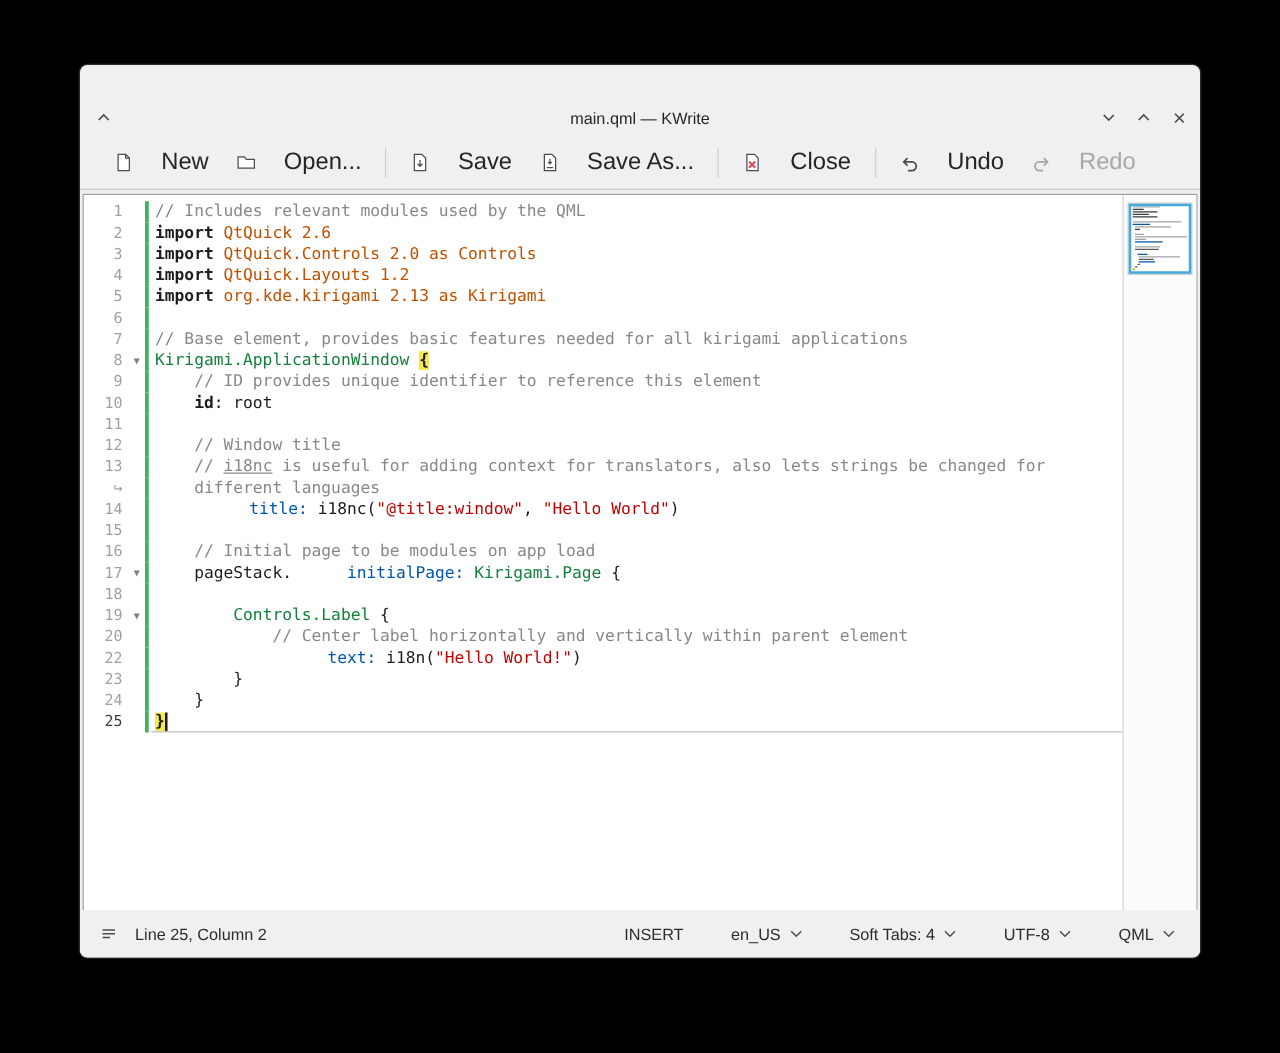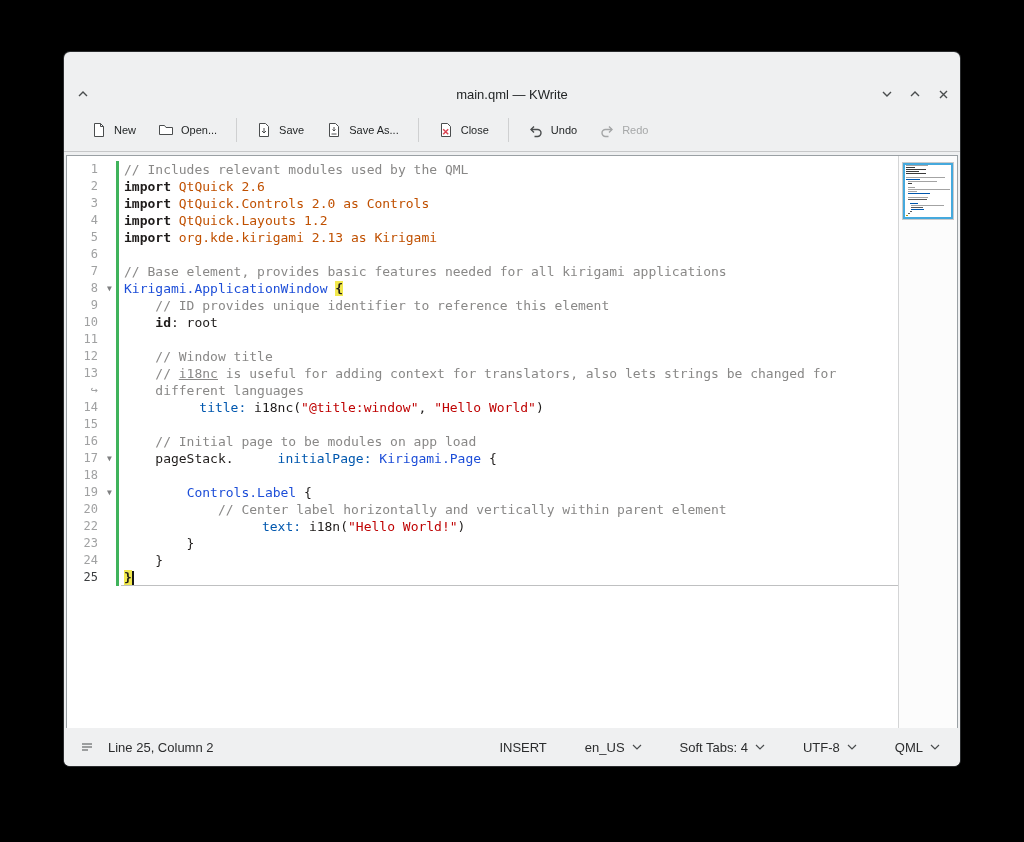--- a/index.html
+++ b/index.html
@@ -10,42 +10,42 @@
   .titlebar{height:30px;position:relative;display:flex;align-items:center;background:#eff0f1;margin-top:27px;}
   .titlebar .title{position:absolute;left:0;right:0;text-align:center;font-size:13px;color:#232627;}
   .tb-left{position:absolute;left:12px;top:8px;}
   .tb-right{position:absolute;right:10px;top:8px;display:flex;gap:14px;align-items:center;}
   .winbtn{width:14px;height:14px;display:flex;align-items:center;justify-content:center;}
   
   .menubar{height:30px;display:flex;align-items:center;padding-left:8px;}
   .menu-item{padding:4px 10px;font-size:13px;color:#232627;border-radius:3px;}
   
   .toolbar{height:42px;display:flex;align-items:center;padding-left:16px;border-bottom:1px solid #c6c7c8;}
-  .tbtn{display:flex;align-items:center;gap:7px;padding:0 11px;height:30px;font-size:11px;color:#232627;border-radius:3px;}
+  .tbtn{display:flex;align-items:center;gap:22px;padding:0 11px;height:30px;font-size:19px;color:#232627;border-radius:3px;}
   .tbtn.disabled{color:#a6a8a9;}
   .tbtn.disabled svg{opacity:.45;}
   .tsep{width:1px;height:24px;background:#cfd0d1;margin:0 8px;}
   
   .editor{position:absolute;left:2px;top:103px;width:890px;height:572px;background:#fff;
     border:1px solid #9aa0a4;display:flex;}
   .code-area{flex:1;overflow:hidden;padding-top:5px;
     font-family:"DejaVu Sans Mono",monospace;font-size:13px;line-height:17px;}
   .row{display:flex;height:17px;white-space:pre;}
   .ln{width:31px;text-align:right;padding-right:5px;color:#a0a1a2;font-size:12px;line-height:17px;
       font-family:"DejaVu Sans Mono","DejaVu Sans",monospace;flex:none;}
   .ln.cur{color:#3c3e40;}
   .fold{width:13px;text-align:center;color:#7f8081;font-size:8px;line-height:17px;flex:none;}
   .green{width:3px;background:#3fb35b;margin-right:2px;flex:none;}
   .code{flex:1;position:relative;color:#1f1c1b;padding-left:3px;}
   .row.current .code::after{content:'';position:absolute;left:0;right:0;bottom:0;border-bottom:1px solid #bfc0c1;}
   .tk-cm{color:#898887;}
   .tk-cmu{color:#898887;text-decoration:underline;}
   .tk-kw{color:#1f1c1b;font-weight:bold;}
   .tk-mod{color:#c05000;}
-  .tk-ty{color:#1d4ed8;}
+  .tk-ty{color:#15803d;}
   .tk-at{color:#0057ae;margin-left:44px;}
   .tk-st{color:#bf0303;}
   .tk-pl{color:#1f1c1b;}
   .tk-br{color:#1f1c1b;font-weight:bold;background:#f2e94e;}
   .cursor{display:inline-block;width:2px;height:15px;background:#161616;vertical-align:middle;}
   
   .scroll-col{width:58px;flex:none;background:#fcfcfc;border-left:1px solid #d4d5d6;position:relative;}
   .minimap{position:absolute;top:6px;left:3px;width:50px;height:56px;background:#fff;border:1px solid #c9cacb;}
   .mm-lines{position:absolute;top:2px;left:3px;right:3px;bottom:2px;overflow:hidden;}
   .mm-line{height:1px;margin-bottom:1px;}

